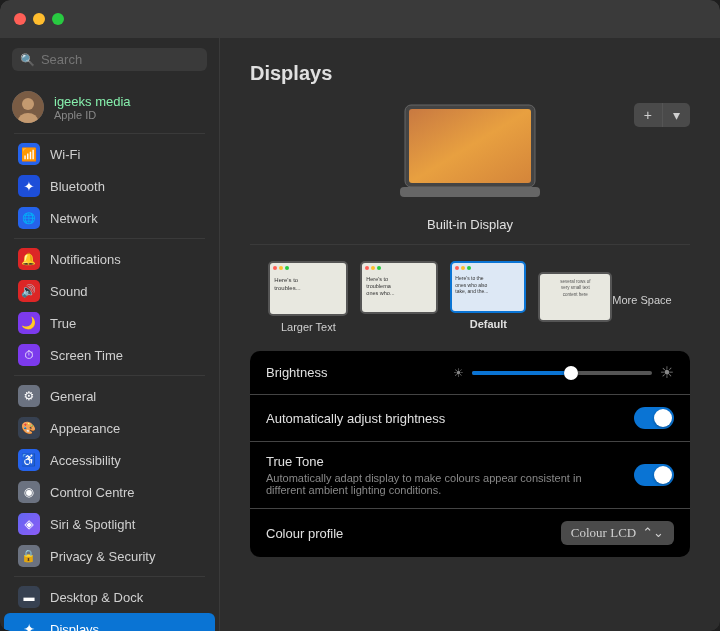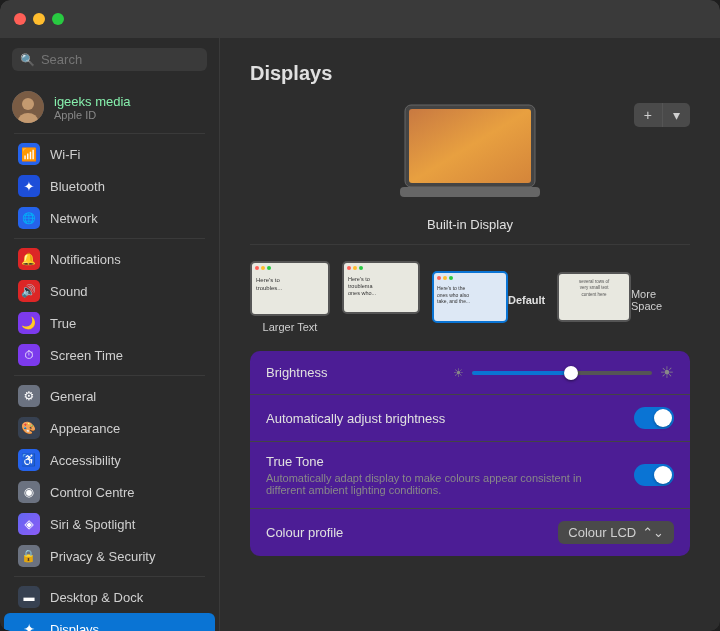--- a/index.html
+++ b/index.html
@@ -201,21 +201,21 @@
       background: #4a4a4a;
       border: none;
       border-radius: 5px;
       color: #d0d0d0;
       padding: 4px 10px;
       cursor: pointer;
       font-size: 14px;
     }
 
     .settings-section {
-      background: #4c1d95;
+      background: #000000;
       border-radius: 10px;
       padding: 0;
       margin-bottom: 14px;
       overflow: hidden;
     }
 
     .settings-row {
       display: flex;
       align-items: center;
       justify-content: space-between;
@@ -300,20 +300,21 @@
     .colour-dropdown {
       display: flex;
       align-items: center;
       gap: 6px;
       background: #4a4a4a;
       border-radius: 6px;
       padding: 4px 10px;
       cursor: pointer;
       color: #d0d0d0;
       font-size: 13px;
+      font-family: Liberation Serif, serif;
     }
 
     .bottom-row {
       display: flex;
       justify-content: flex-end;
       align-items: center;
       gap: 10px;
       margin-top: 14px;
     }
 
@@ -546,21 +547,21 @@
             <div style="position:absolute;top:3px;left:3px;display:flex;gap:2px;">
               <div style="width:4px;height:4px;border-radius:50%;background:#ff5f57;"></div>
               <div style="width:4px;height:4px;border-radius:50%;background:#ffbd2e;"></div>
               <div style="width:4px;height:4px;border-radius:50%;background:#28ca41;"></div>
             </div>
             <div style="font-size:5.5px;color:#333;padding:13px 4px 4px;line-height:1.3;">Here's to<br>troublema<br>ones who...</div>
           </div>
           <span style="color:#d0d0d0;font-size:11px;margin-top:5px;"></span>
         </div>
 
-        <div style="display:flex;flex-direction:row;align-items:center;cursor:pointer;">
+        <div style="display:flex;flex-direction:column;align-items:center;cursor:pointer;">
           <div style="width:76px;height:52px;border-radius:5px;border:2px solid #0a74d4;background:#dde8f5;overflow:hidden;position:relative;">
             <div style="position:absolute;top:3px;left:3px;display:flex;gap:2px;">
               <div style="width:4px;height:4px;border-radius:50%;background:#ff5f57;"></div>
               <div style="width:4px;height:4px;border-radius:50%;background:#ffbd2e;"></div>
               <div style="width:4px;height:4px;border-radius:50%;background:#28ca41;"></div>
             </div>
             <div style="font-size:5px;color:#333;padding:12px 3px 3px;line-height:1.3;">Here's to the<br>ones who also<br>take, and the...</div>
           </div>
           <span style="color:#e0e0e0;font-size:11px;margin-top:5px;font-weight:600;">Default</span>
         </div>

